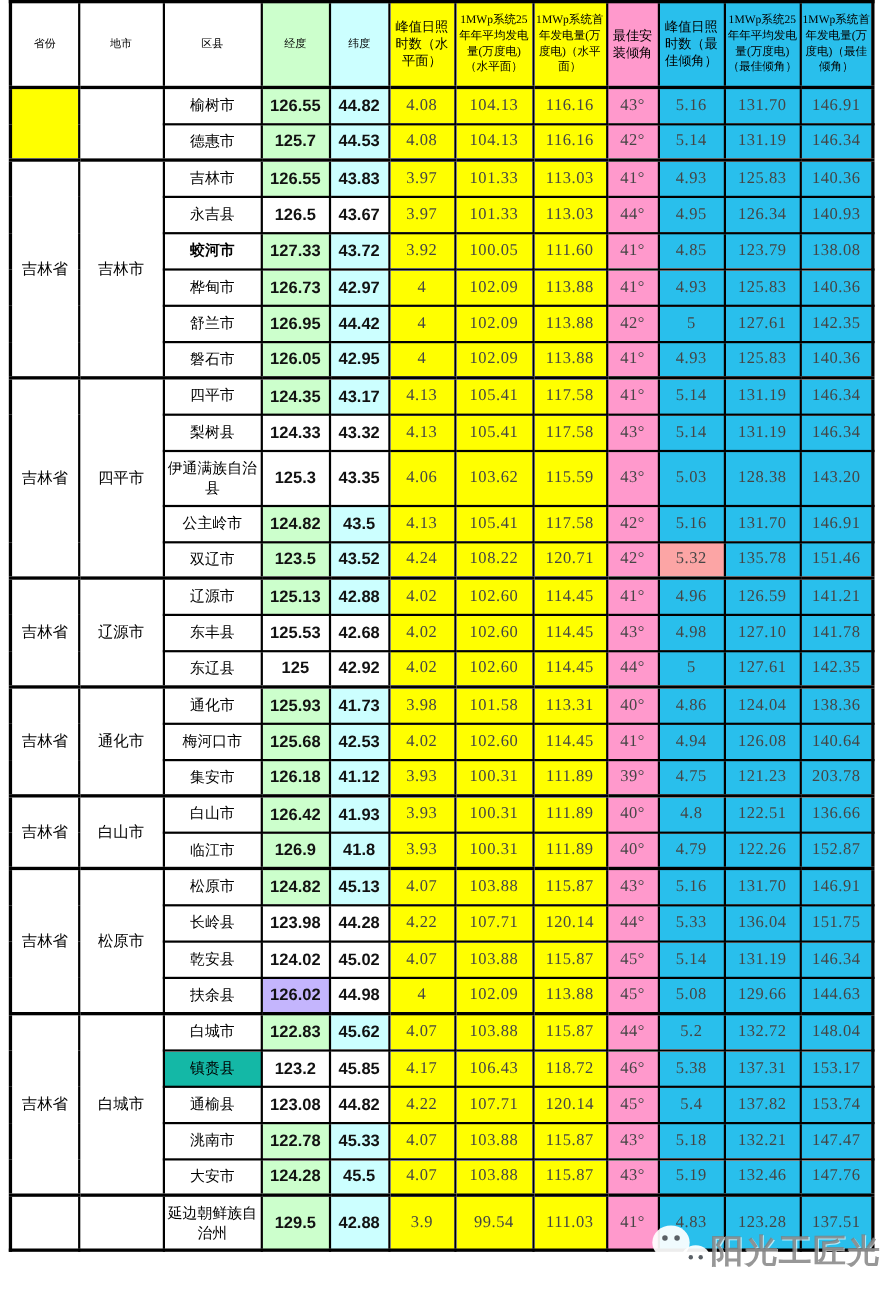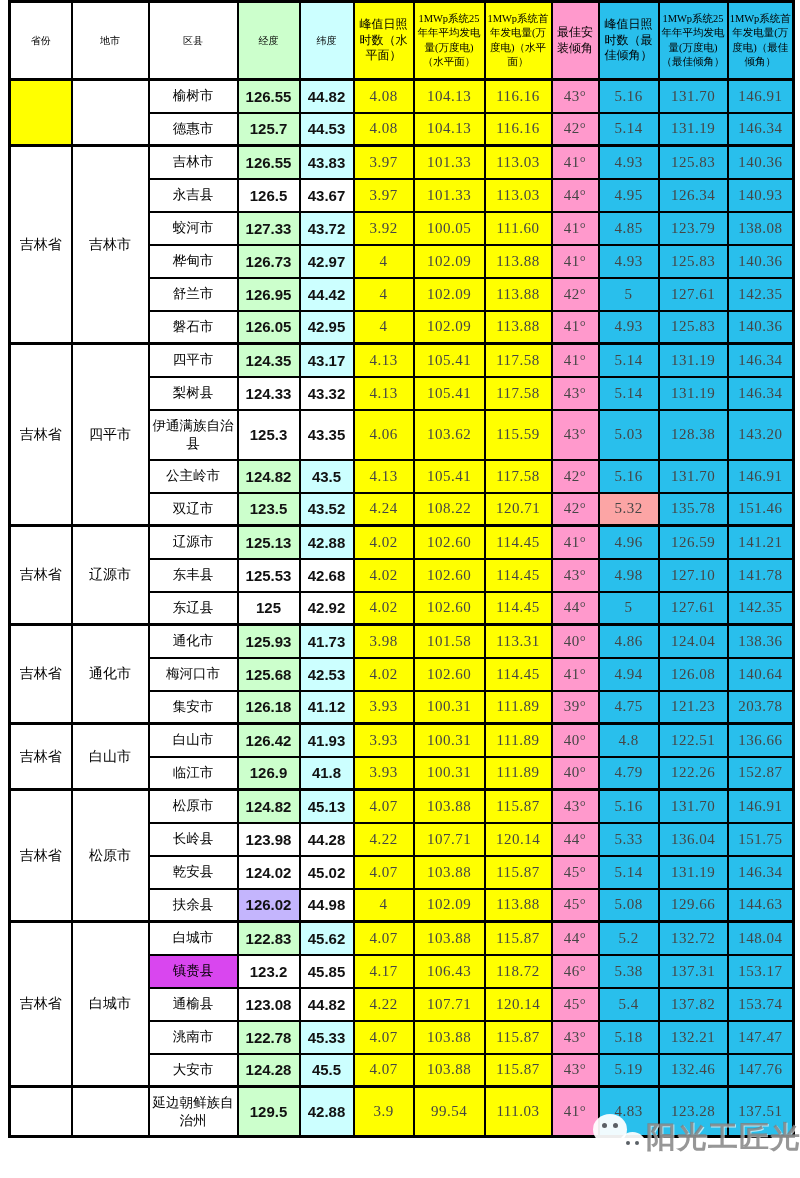--- a/index.html
+++ b/index.html
@@ -135,21 +135,21 @@
           <td class="lonlat" style="background: rgb(255, 255, 255);">43.67</td>
           <td class="num" style="background: rgb(255, 255, 0);">3.97</td>
           <td class="num" style="background: rgb(255, 255, 0);">101.33</td>
           <td class="num" style="background: rgb(255, 255, 0);">113.03</td>
           <td class="num" style="background: rgb(255, 153, 204);">44°</td>
           <td class="num" style="background: rgb(41, 191, 236);">4.95</td>
           <td class="num" style="background: rgb(41, 191, 236);">126.34</td>
           <td class="num" style="background: rgb(41, 191, 236);">140.93</td>
         </tr>
         <tr>
-          <td class="district" style="background: rgb(255, 255, 255);">蛟河市</td>
+          <td class="district" style="background: rgb(255, 255, 255); font-weight: bold;">蛟河市</td>
           <td class="lonlat" style="background: rgb(204, 255, 204);">127.33</td>
           <td class="lonlat" style="background: rgb(204, 255, 255);">43.72</td>
           <td class="num" style="background: rgb(255, 255, 0);">3.92</td>
           <td class="num" style="background: rgb(255, 255, 0);">100.05</td>
           <td class="num" style="background: rgb(255, 255, 0);">111.60</td>
           <td class="num" style="background: rgb(255, 153, 204);">41°</td>
           <td class="num" style="background: rgb(41, 191, 236);">4.85</td>
           <td class="num" style="background: rgb(41, 191, 236);">123.79</td>
           <td class="num" style="background: rgb(41, 191, 236);">138.08</td>
         </tr>
@@ -411,21 +411,21 @@
           <td class="lonlat" style="background: rgb(204, 255, 255);">45.62</td>
           <td class="num" style="background: rgb(255, 255, 0);">4.07</td>
           <td class="num" style="background: rgb(255, 255, 0);">103.88</td>
           <td class="num" style="background: rgb(255, 255, 0);">115.87</td>
           <td class="num" style="background: rgb(255, 153, 204);">44°</td>
           <td class="num" style="background: rgb(41, 191, 236);">5.2</td>
           <td class="num" style="background: rgb(41, 191, 236);">132.72</td>
           <td class="num" style="background: rgb(41, 191, 236);">148.04</td>
         </tr>
         <tr>
-          <td class="district" style="background: #d946ef;">镇赉县</td>
+          <td class="district" style="background: #14b8a6;">镇赉县</td>
           <td class="lonlat" style="background: rgb(255, 255, 255);">123.2</td>
           <td class="lonlat" style="background: rgb(255, 255, 255);">45.85</td>
           <td class="num" style="background: rgb(255, 255, 0);">4.17</td>
           <td class="num" style="background: rgb(255, 255, 0);">106.43</td>
           <td class="num" style="background: rgb(255, 255, 0);">118.72</td>
           <td class="num" style="background: rgb(255, 153, 204);">46°</td>
           <td class="num" style="background: rgb(41, 191, 236);">5.38</td>
           <td class="num" style="background: rgb(41, 191, 236);">137.31</td>
           <td class="num" style="background: rgb(41, 191, 236);">153.17</td>
         </tr>

